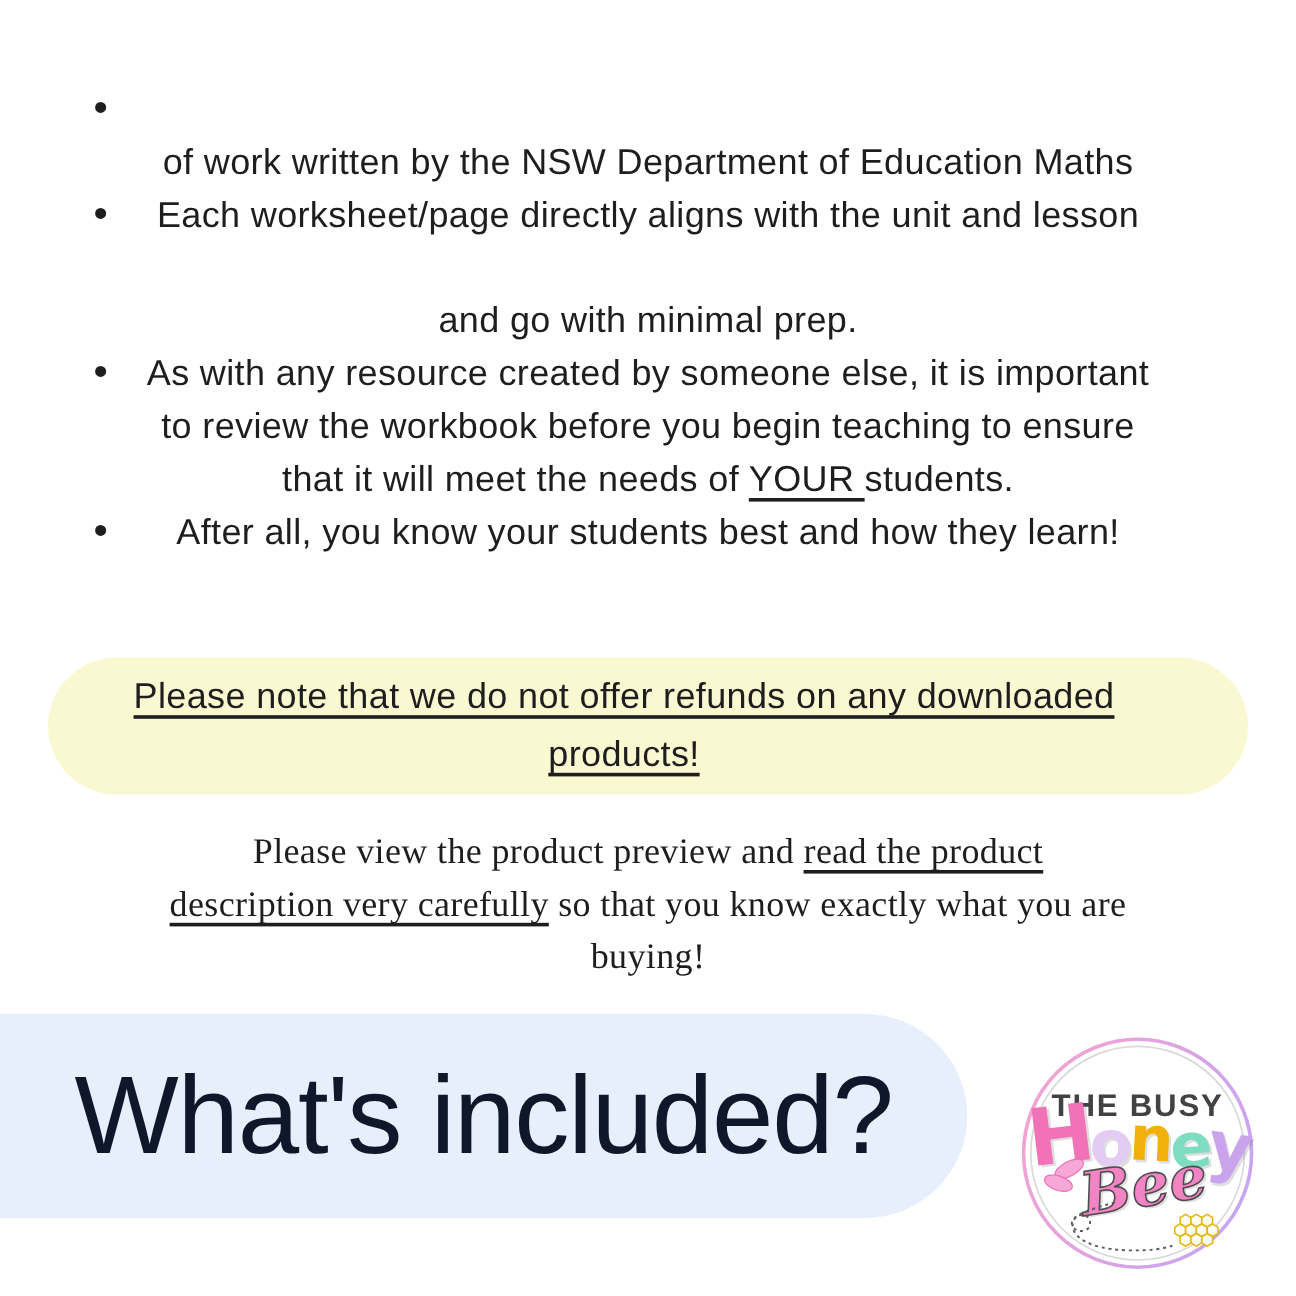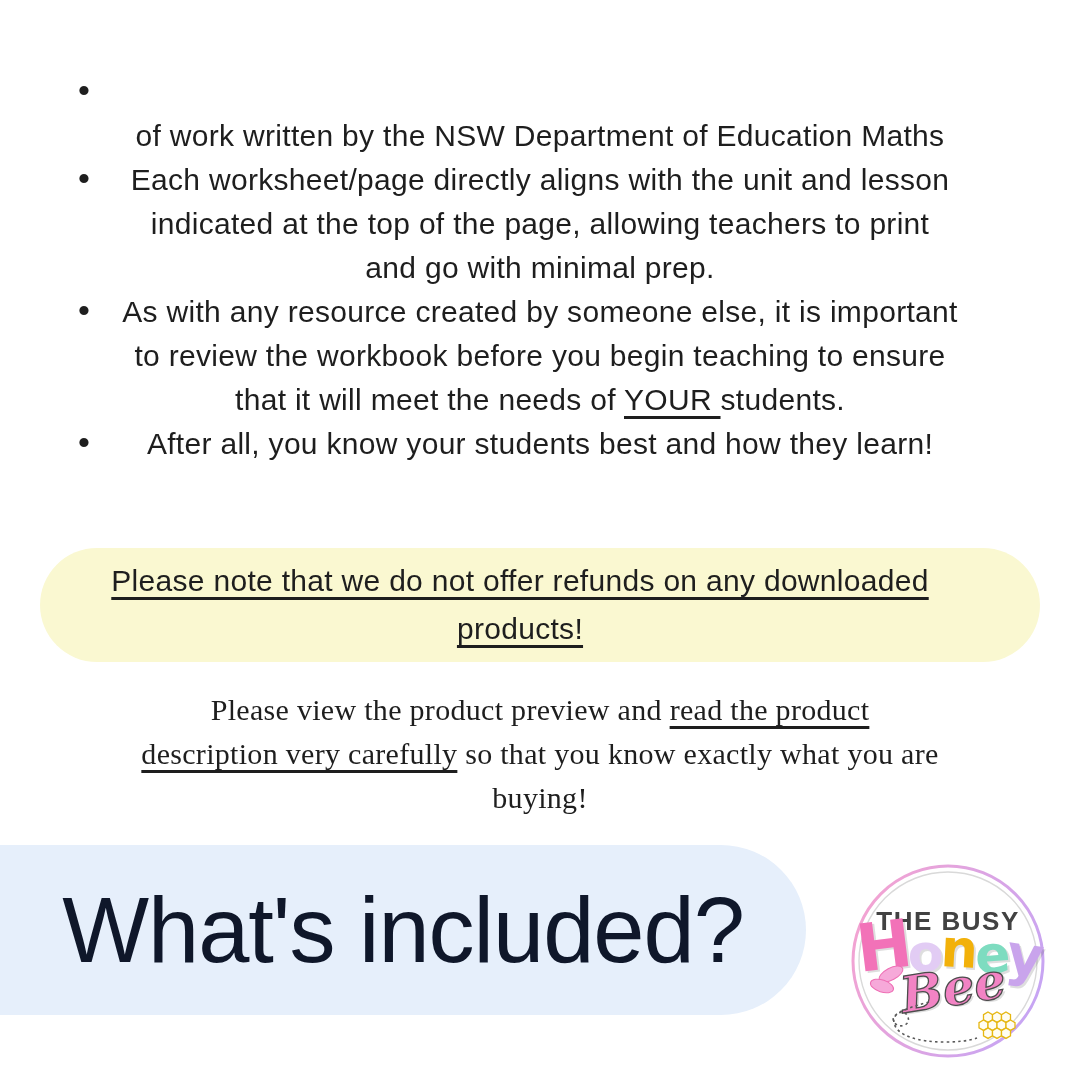--- a/index.html
+++ b/index.html
@@ -75,21 +75,21 @@
   }
   .logo .deco { position:absolute; inset:0; }
 </style>
 </head>
 <body>
 
 <div class="page">
 
   <ul class="bullets">
     <li><br><span>of work written by the NSW Department of Education Maths</span><br></li>
-    <li><span>Each worksheet/page directly aligns with the unit and lesson</span><br><span>indicated at the top of the page, allowing teachers to print</span><br><span>and go with minimal prep.</span></li>
+    <li><span>Each worksheet/page directly aligns with the unit and lesson</span><br><br><span>and go with minimal prep.</span></li>
     <li><span>As with any resource created by someone else, it is important</span><br><span>to review the workbook before you begin teaching to ensure</span><br><span>that it will meet the needs of </span><span class="u">YOUR </span><span>students.</span></li>
     <li><span>After all, you know your students best and how they learn!</span></li>
   </ul>
 
   <div class="note-pill" style="background: rgb(250, 248, 209);">
     <p><span class="u">Please note that we do not offer refunds on any downloaded</span><br><span class="u">products!</span></p>
   </div>
 
   <p class="preview"><span>Please view the product preview and </span><span class="u">read the product</span><br><span class="u">description very carefully</span><span> so that you know exactly what you are</span><br><span>buying!</span></p>
 

